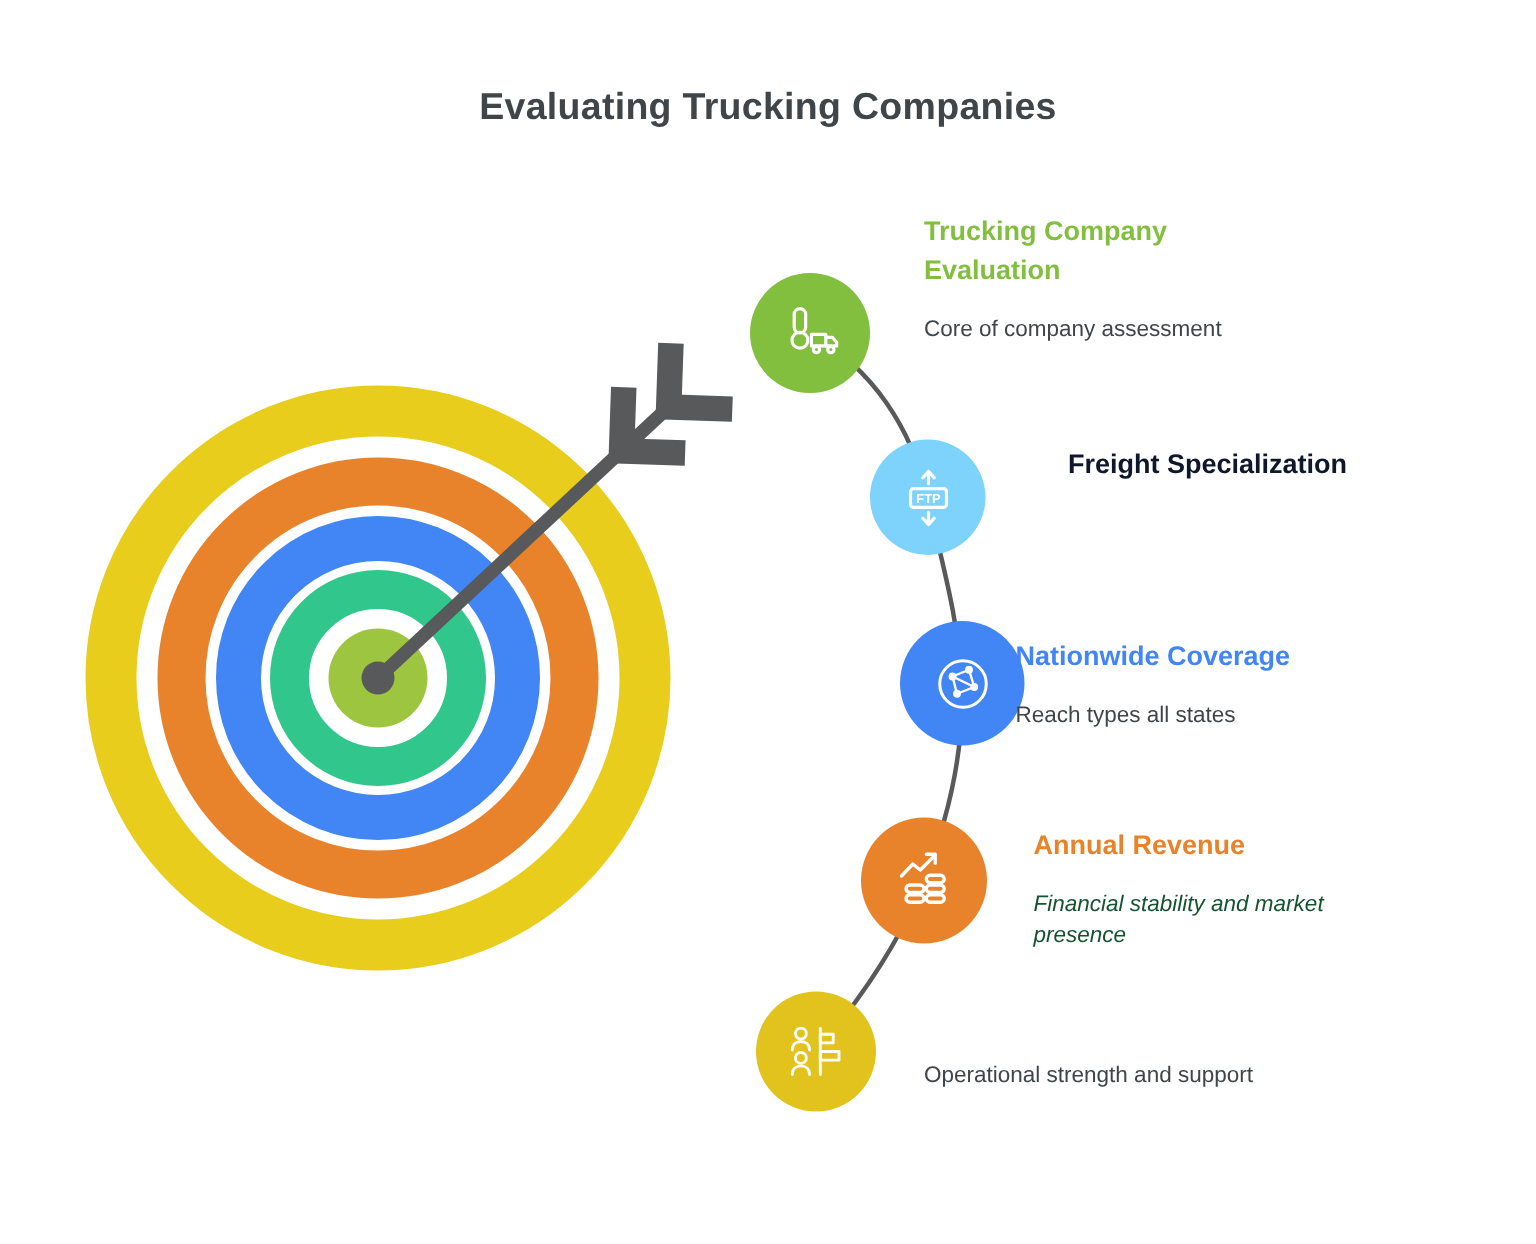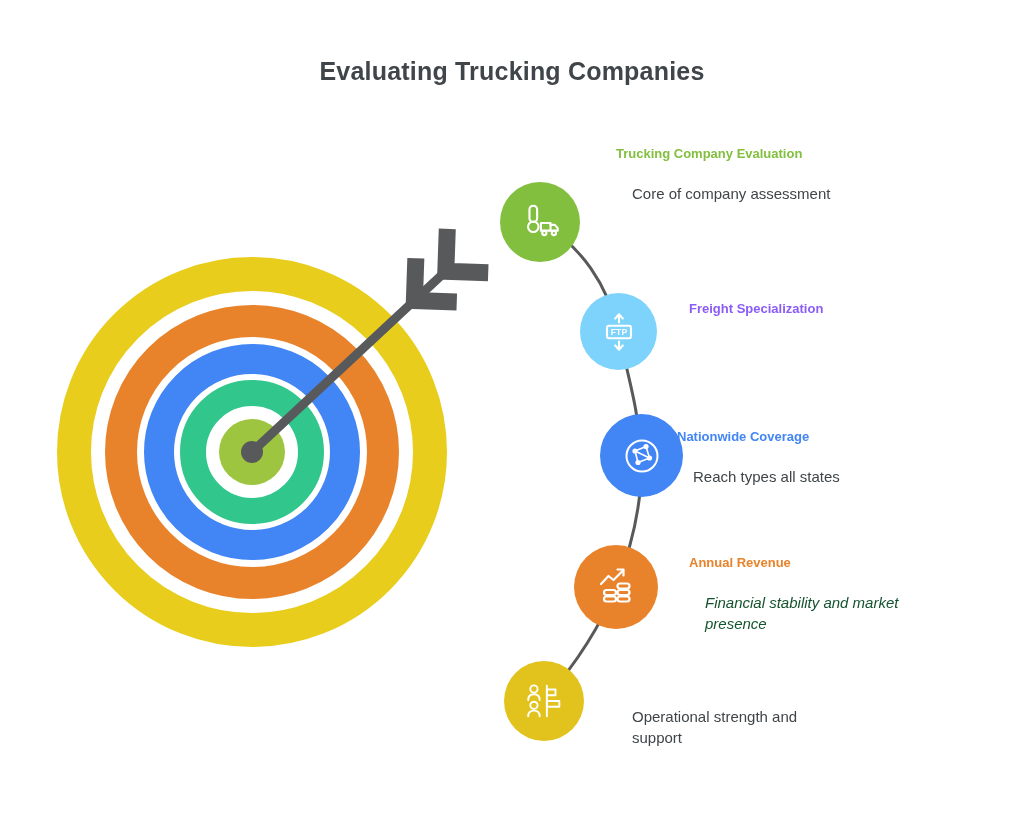--- a/index.html
+++ b/index.html
@@ -16,22 +16,22 @@
     position:absolute; border-radius:50%;
     display:flex; align-items:center; justify-content:center;
   }
   .node svg { display:block; }
   #n1 { left:500px; top:182px; width:80px; height:80px; }
   #n2 { left:580px; top:293px; width:77px; height:77px; }
   #n3 { left:600px; top:414px; width:83px; height:83px; }
   #n4 { left:574px; top:545px; width:84px; height:84px; }
   #n5 { left:504px; top:661px; width:80px; height:80px; }
   .item { position:absolute; }
-  .item h2 { margin:0; font-size:13px; line-height:26px; font-weight:700; }
-  .item p  { margin:16px 16px 0; font-size:15px; line-height:21px; }
+  .item h2 { margin:0; font-size:18px; line-height:26px; font-weight:700; }
+  .item p  { margin:16px 0 0; font-size:15px; line-height:21px; }
   #t1 { left:616px; top:141px; width:235px; }
   #t2 { left:689px; top:296px; width:260px; }
   #t3 { left:677px; top:424px; width:250px; }
   #t4 { left:689px; top:550px; width:240px; }
   #t5 { left:616px; top:690px; width:220px; }
 </style>
 </head>
 <body>
 
 <div class="canvas">
@@ -123,21 +123,21 @@
       <rect x="27" y="24" width="13" height="6"></rect>
     </svg>
   </div>
 
   <div class="item" id="t1">
     <h2 style="color: rgb(130, 191, 63);">Trucking Company Evaluation</h2>
     <p style="color: rgb(63, 69, 73);">Core of company assessment</p>
   </div>
 
   <div class="item" id="t2">
-    <h2 style="color: #8b5cf6;">Freight Specialization</h2>
+    <h2 style="color: #0f172a; margin-left: 23px;">Freight Specialization</h2>
   </div>
 
   <div class="item" id="t3">
     <h2 style="color: rgb(66, 133, 244);">Nationwide Coverage</h2>
     <p style="color: rgb(63, 69, 73);">Reach types all states</p>
   </div>
 
   <div class="item" id="t4">
     <h2 style="color: rgb(232, 131, 43);">Annual Revenue</h2>
     <p style="color: #14532d; font-style: italic;">Financial stability and market presence</p>

